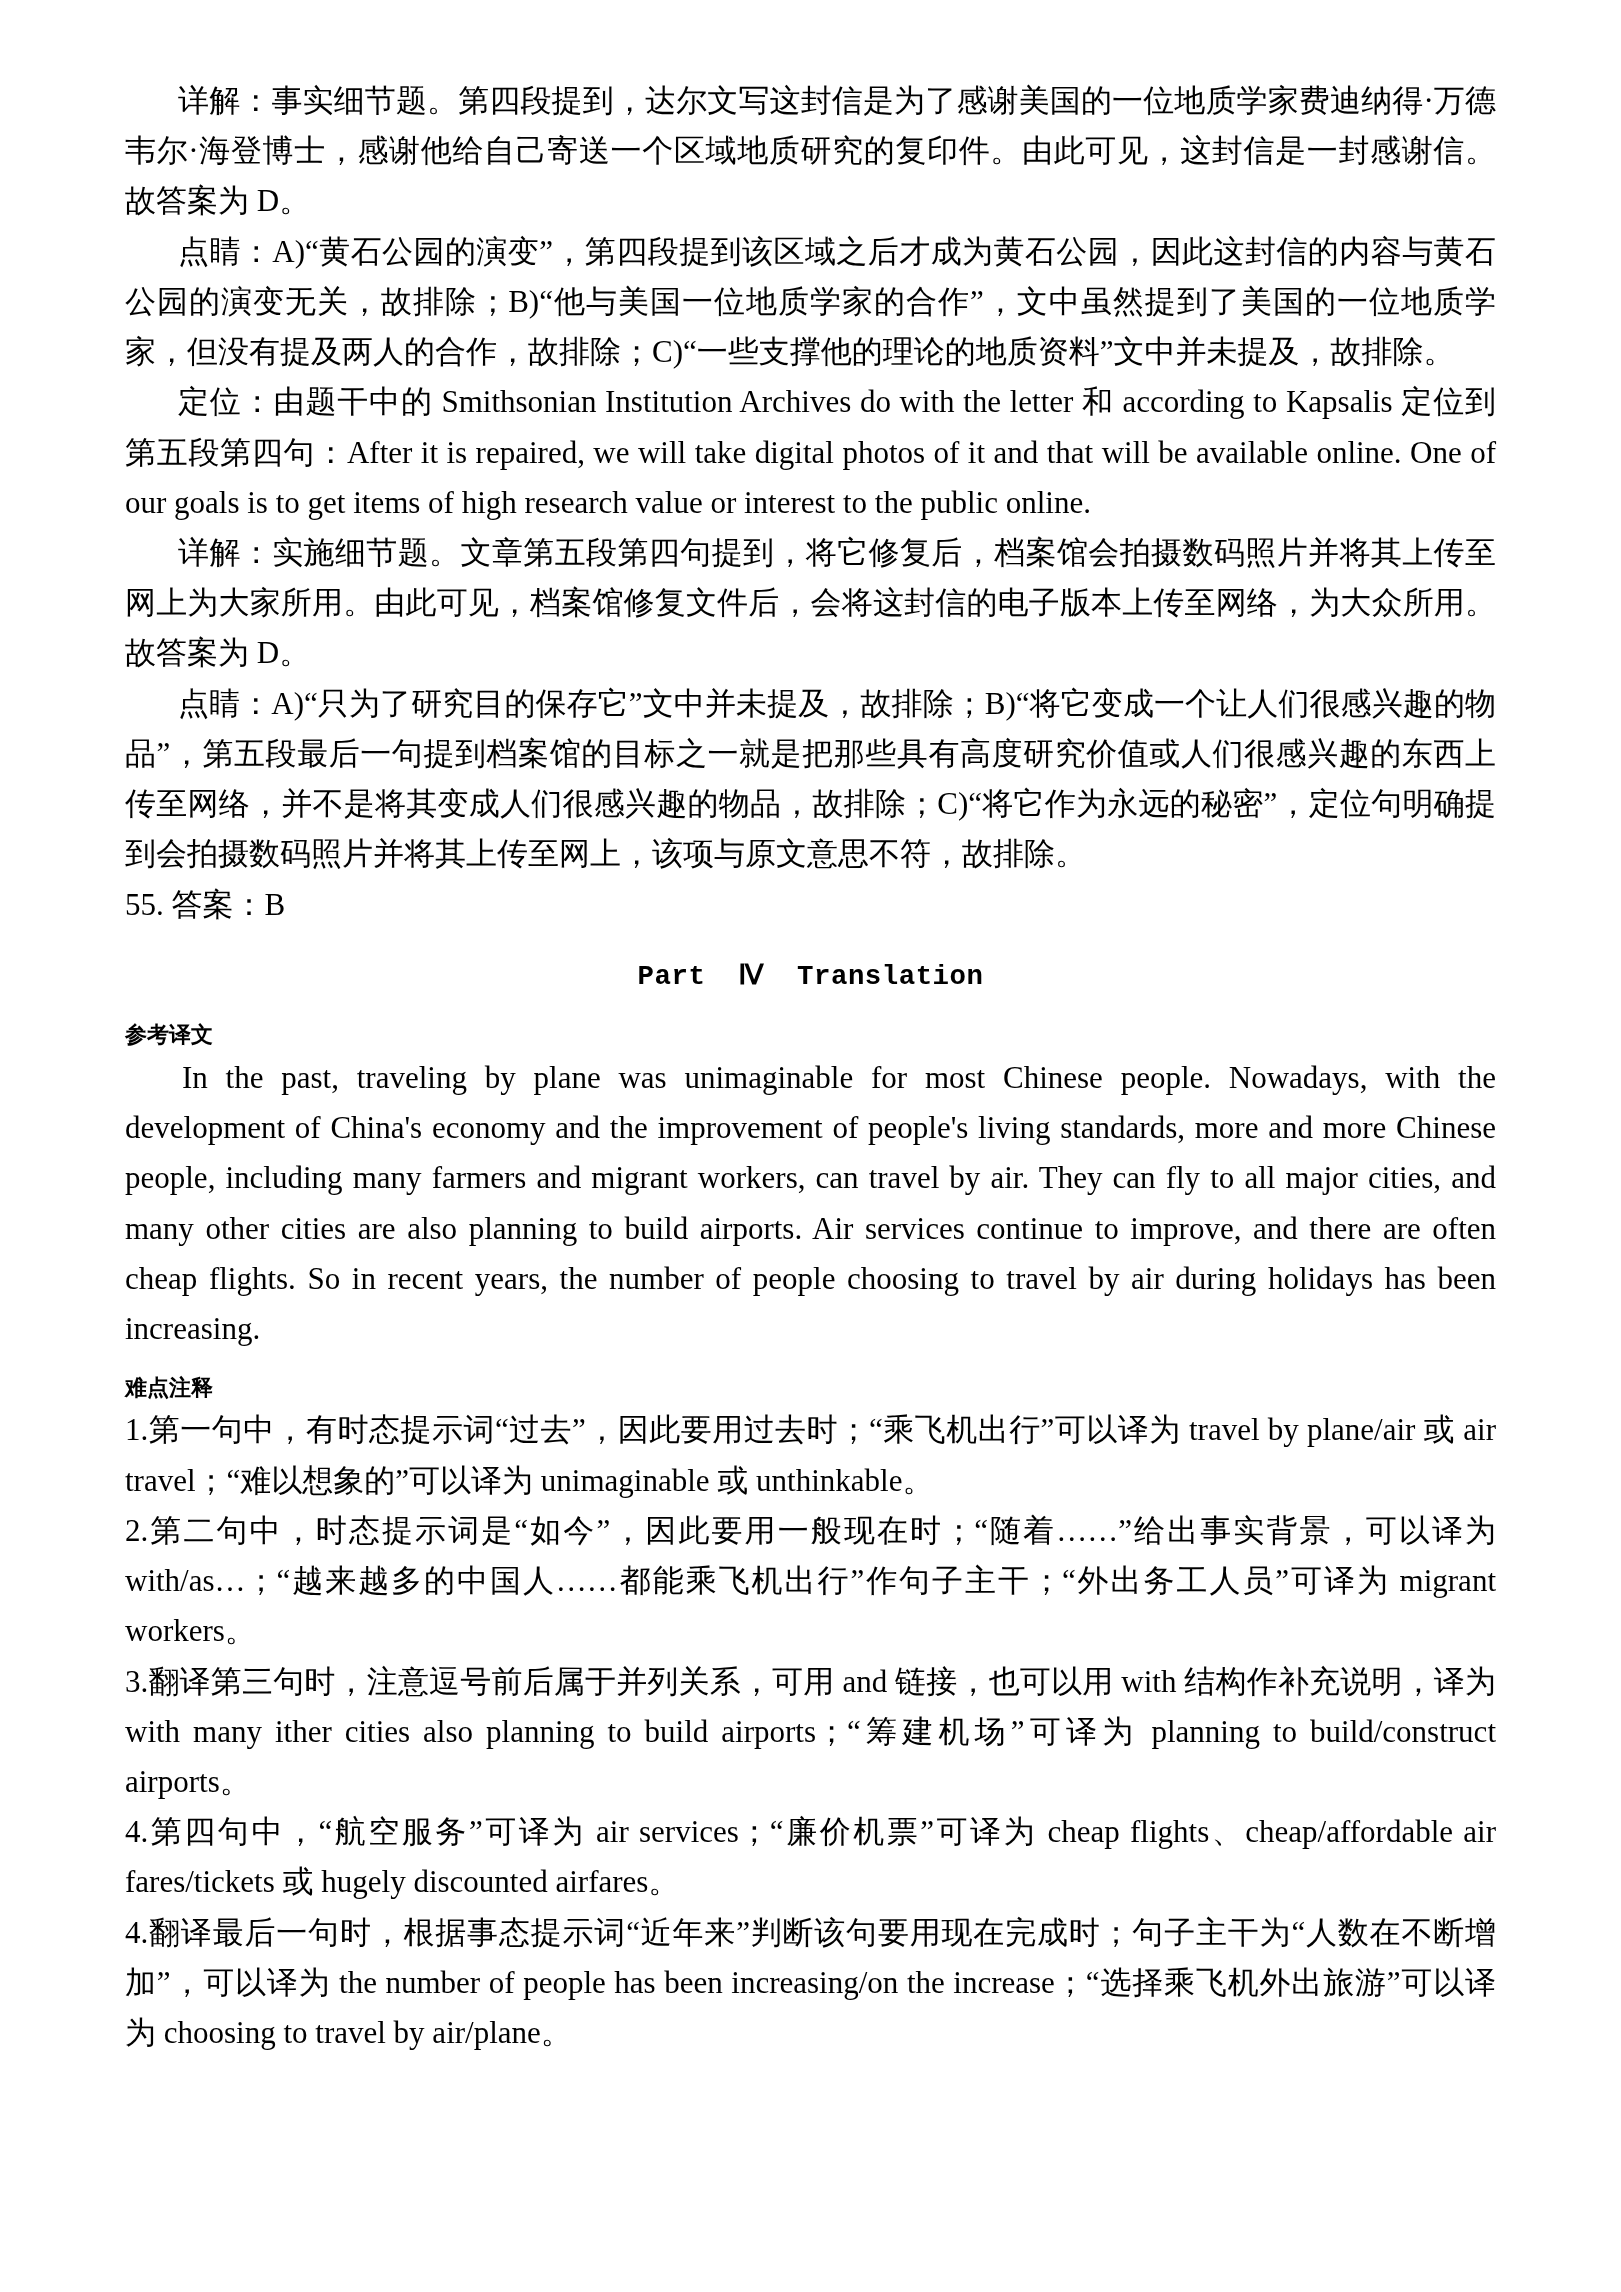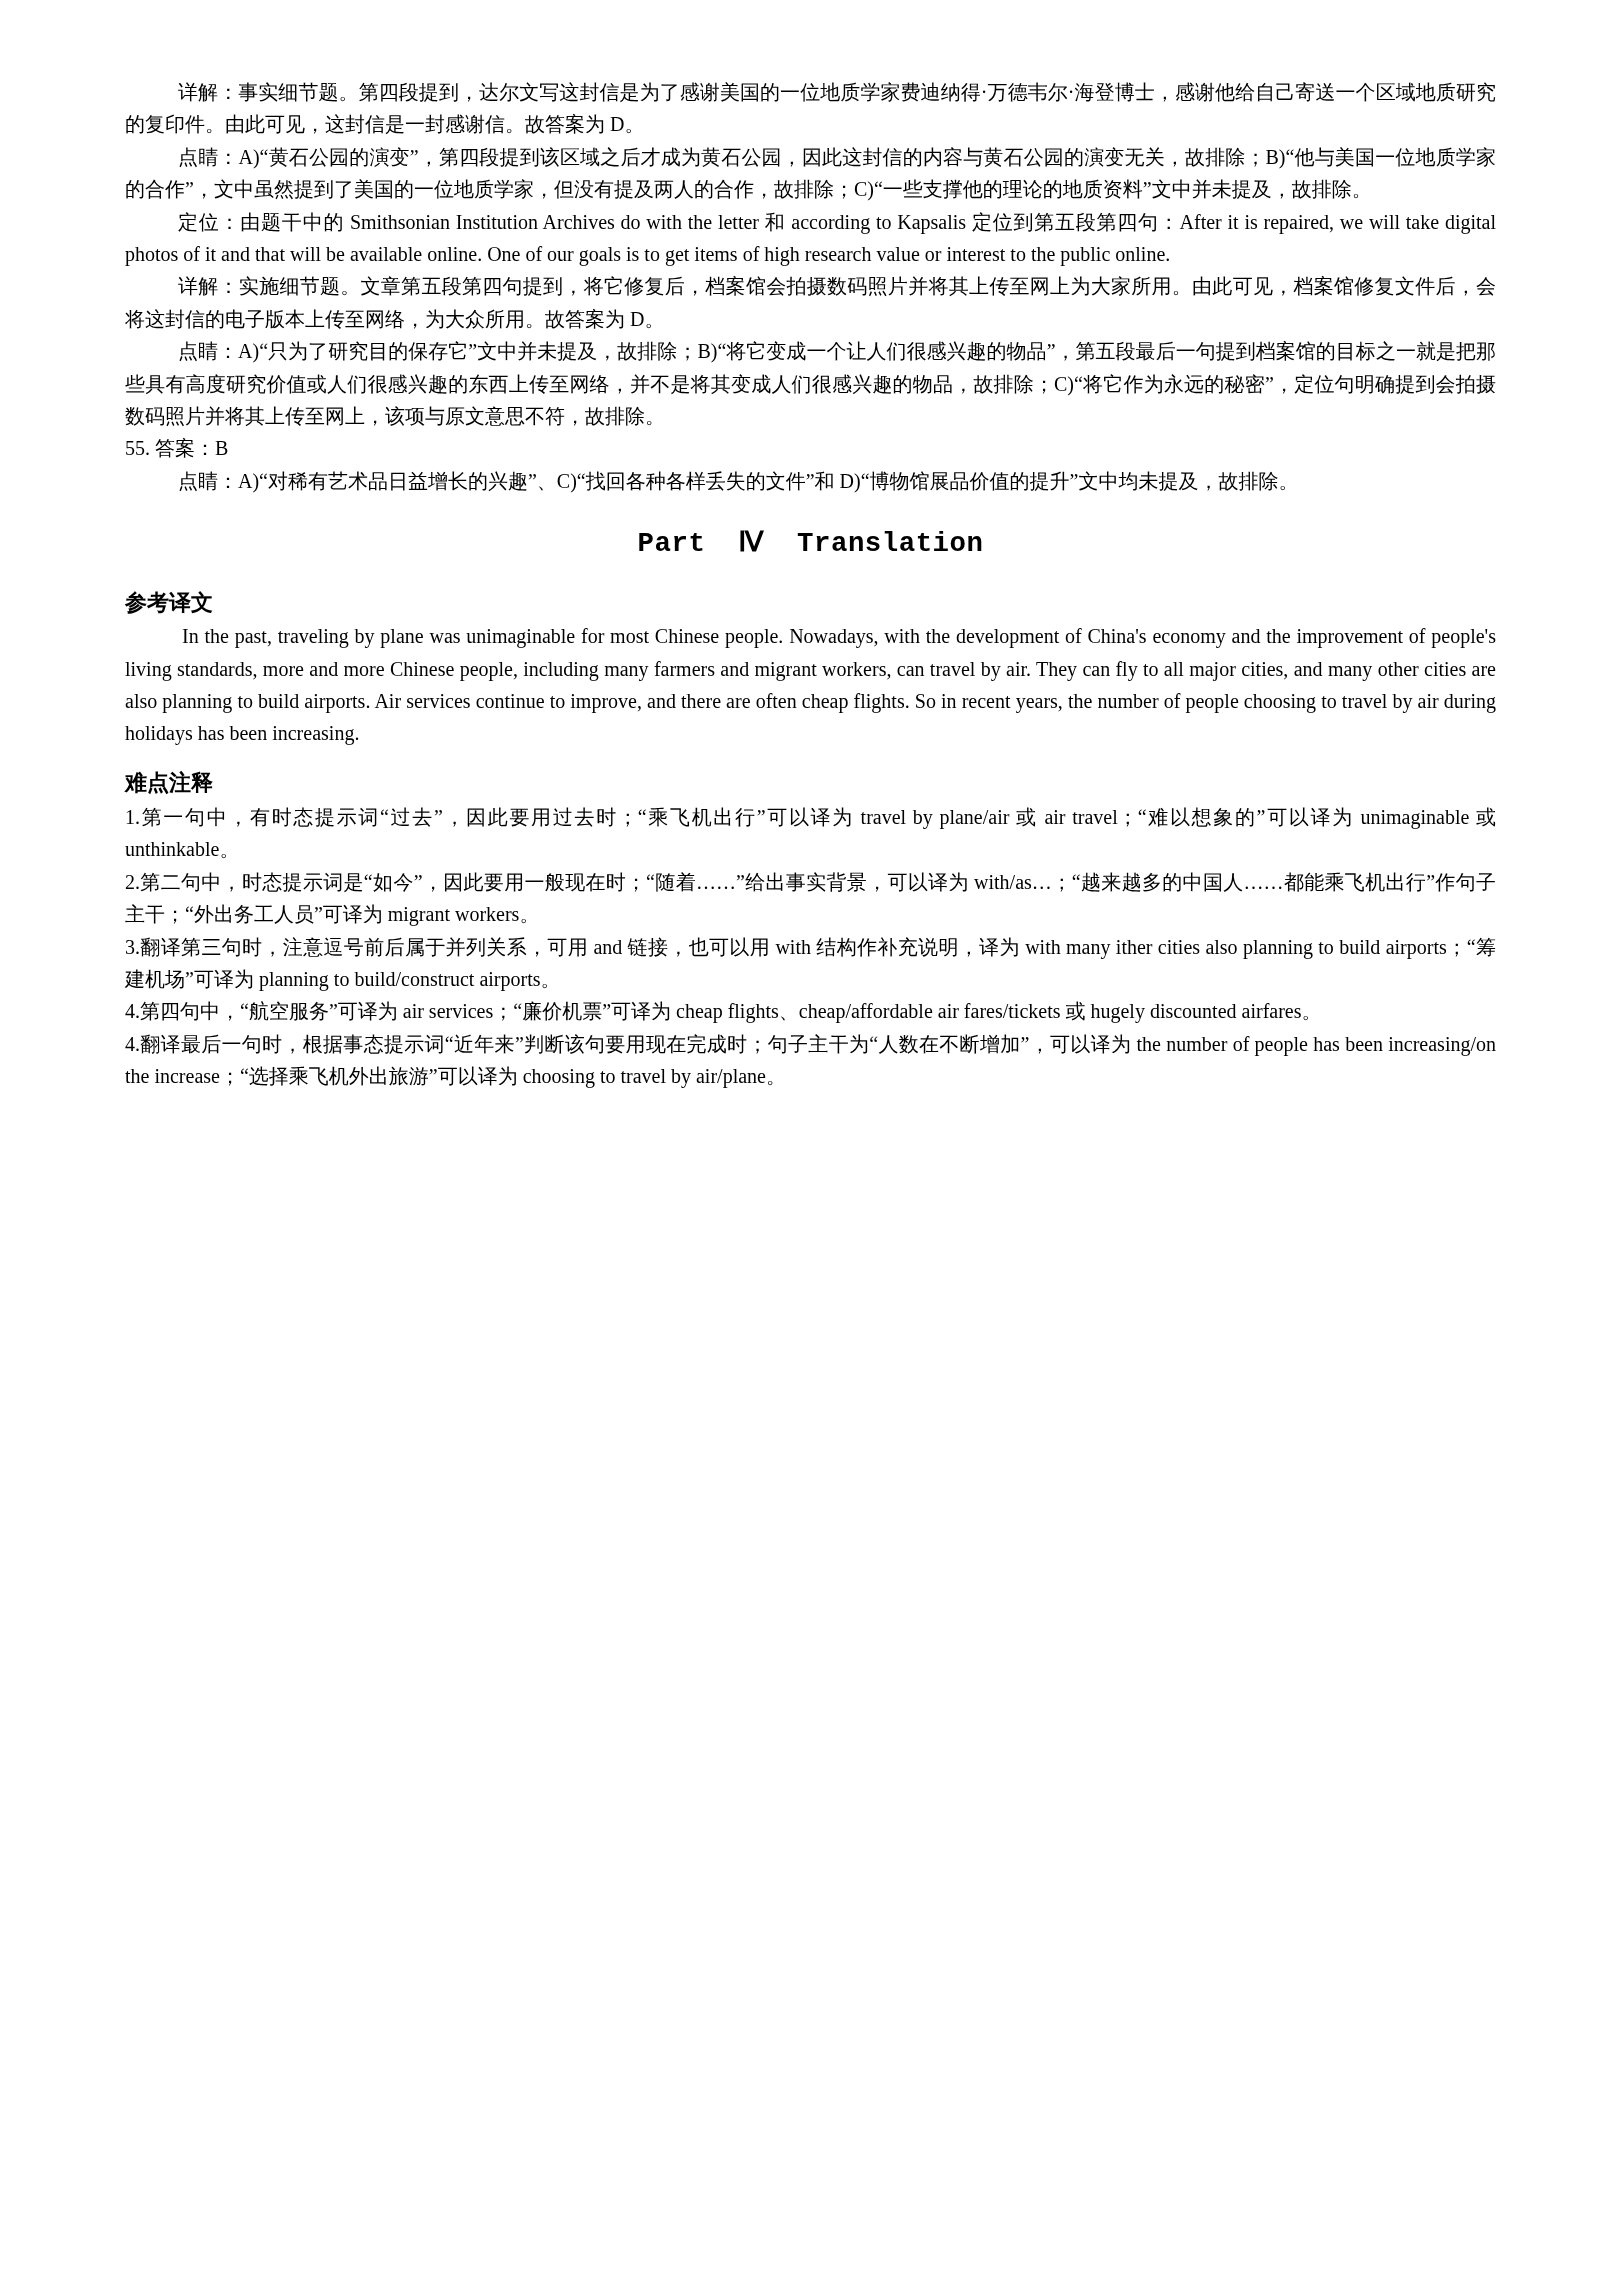--- a/index.html
+++ b/index.html
@@ -14,21 +14,21 @@
     color: #000000;
   }
   .page {
     box-sizing: border-box;
     width: 1621px;
     min-height: 2293px;
     padding: 76px 125px 0 125px;
   }
   p {
     margin: 0;
-    font-size: 20px;
+    font-size: 31px;
     line-height: 1.62;
     text-align: justify;
     text-justify: inter-ideograph;
   }
   .indent2 {
     text-indent: 53px;
   }
   .indent3 {
     text-indent: 78px;
   }
@@ -68,21 +68,20 @@
 <body>
 
 <div class="page">
 
   <p class="indent2 para-block">详解：事实细节题。第四段提到，达尔文写这封信是为了感谢美国的一位地质学家费迪纳得·万德韦尔·海登博士，感谢他给自己寄送一个区域地质研究的复印件。由此可见，这封信是一封感谢信。故答案为 D。</p>
   <p class="indent2 para-block">点睛：A)“黄石公园的演变”，第四段提到该区域之后才成为黄石公园，因此这封信的内容与黄石公园的演变无关，故排除；B)“他与美国一位地质学家的合作”，文中虽然提到了美国的一位地质学家，但没有提及两人的合作，故排除；C)“一些支撑他的理论的地质资料”文中并未提及，故排除。</p>
   <p class="indent2 para-block">定位：由题干中的 Smithsonian Institution Archives do with the letter 和 according to Kapsalis 定位到第五段第四句：After it is repaired, we will take digital photos of it and that will be available online. One of our goals is to get items of high research value or interest to the public online.</p>
   <p class="indent2 para-block">详解：实施细节题。文章第五段第四句提到，将它修复后，档案馆会拍摄数码照片并将其上传至网上为大家所用。由此可见，档案馆修复文件后，会将这封信的电子版本上传至网络，为大众所用。故答案为 D。</p>
   <p class="indent2 para-block">点睛：A)“只为了研究目的保存它”文中并未提及，故排除；B)“将它变成一个让人们很感兴趣的物品”，第五段最后一句提到档案馆的目标之一就是把那些具有高度研究价值或人们很感兴趣的东西上传至网络，并不是将其变成人们很感兴趣的物品，故排除；C)“将它作为永远的秘密”，定位句明确提到会拍摄数码照片并将其上传至网上，该项与原文意思不符，故排除。</p>
   <p class="noindent para-block">55. 答案：B</p>
-  <p class="indent2 para-block">点睛：A)“对稀有艺术品日益增长的兴趣”、C)“找回各种各样丢失的文件”和 D)“博物馆展品价值的提升”文中均未提及，故排除。</p>
 
   <div class="part-title">
     <span>Part</span><span class="gap"></span><span>Ⅳ</span><span class="gap"></span><span>Translation</span>
   </div>
 
   <p class="section-head">参考译文</p>
   <p class="translation-body">In the past, traveling by plane was unimaginable for most Chinese people. Nowadays, with the development of China's economy and the improvement of people's living standards, more and more Chinese people, including many farmers and migrant workers, can travel by air. They can fly to all major cities, and many other cities are also planning to build airports. Air services continue to improve, and there are often cheap flights. So in recent years, the number of people choosing to travel by air during holidays has been increasing.</p>
 
   <p class="section-head">难点注释</p>
   <div class="notes">

